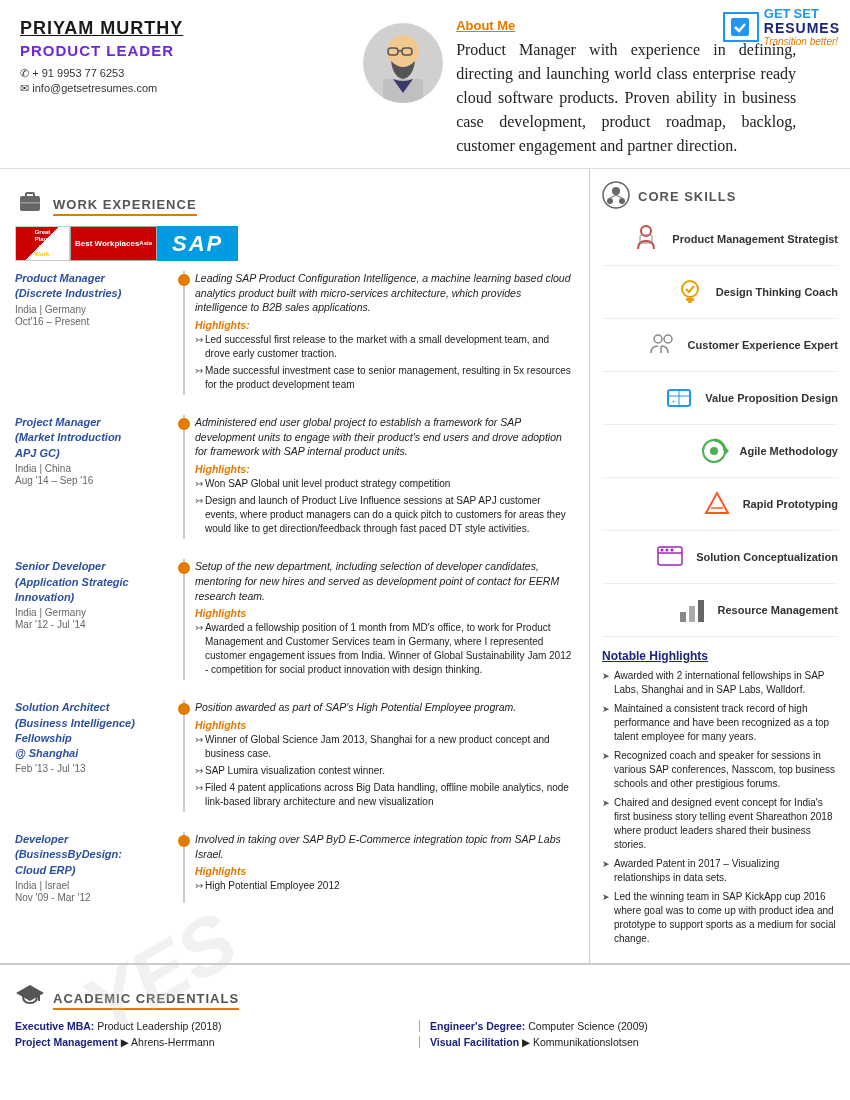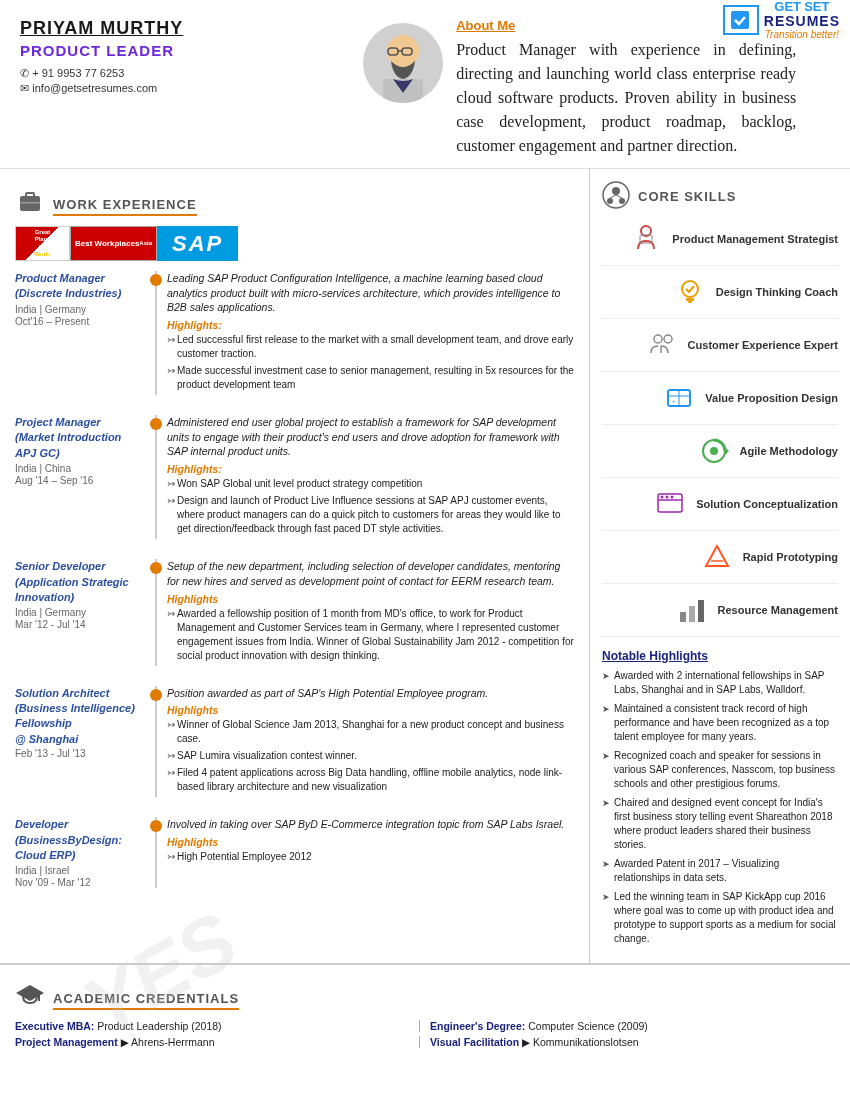--- a/index.html
+++ b/index.html
@@ -73,23 +73,23 @@
     .about-text {
       font-size: 16px;
       color: #222;
       text-align: justify;
       line-height: 1.5;
       font-family: Liberation Serif, serif;
     }
     
     .logo-area {
       position: absolute;
-      top: 0;
+      top: 7px;
       right: 10px;
-      text-align: center;
+      text-align: left;
     }
     .logo-box {
       display: inline-block;
       background: #fff;
       border: 2px solid #2196F3;
       padding: 4px 6px;
       vertical-align: top;
     }
     .logo-text-get { color: #2196F3; font-weight: bold; font-size: 13px; }
     .logo-text-set { color: #2196F3; font-weight: bold; font-size: 13px; }
@@ -132,20 +132,21 @@
       text-transform: uppercase;
       border-bottom: 2px solid #e07b00;
       padding-bottom: 2px;
       margin-top: 12px;
     }
     
     .work-item {
       display: flex;
       margin-bottom: 20px;
       position: relative;
+      gap: 28px;
     }
     .work-left {
       width: 140px;
       min-width: 140px;
       padding-right: 10px;
     }
     .work-right {
       flex: 1;
       padding-left: 10px;
       border-left: 2px solid #ccc;
@@ -593,38 +594,38 @@
             <polygon points="27,12 27,20 31,16" fill="#4caf50"></polygon>
             <circle cx="16" cy="16" r="4" fill="#4caf50"></circle>
           </svg>
         </div>
         <div class="skill-label">Agile Methodology</div>
       </div>
 
       <div class="skill-item">
         <div class="skill-icon">
           <svg width="32" height="32" viewBox="0 0 32 32">
+            <polygon points="5,25 16,5 27,25" fill="none" stroke="#ff5722" stroke-width="2"></polygon>
+            <line x1="10" y1="20" x2="22" y2="20" stroke="#ff5722" stroke-width="1.5"></line>
+          </svg>
+        </div>
+        <div class="skill-label">Rapid Prototyping</div>
+      </div>
+
+      <div class="skill-item">
+        <div class="skill-icon">
+          <svg width="32" height="32" viewBox="0 0 32 32">
             <rect x="4" y="6" width="24" height="18" rx="2" fill="none" stroke="#9c27b0" stroke-width="1.5"></rect>
             <line x1="4" y1="12" x2="28" y2="12" stroke="#9c27b0" stroke-width="1.5"></line>
             <circle cx="8" cy="9" r="1.5" fill="#9c27b0"></circle>
             <circle cx="13" cy="9" r="1.5" fill="#9c27b0"></circle>
             <circle cx="18" cy="9" r="1.5" fill="#9c27b0"></circle>
           </svg>
         </div>
         <div class="skill-label">Solution Conceptualization</div>
-      </div>
-
-      <div class="skill-item">
-        <div class="skill-icon">
-          <svg width="32" height="32" viewBox="0 0 32 32">
-            <polygon points="5,25 16,5 27,25" fill="none" stroke="#ff5722" stroke-width="2"></polygon>
-            <line x1="10" y1="20" x2="22" y2="20" stroke="#ff5722" stroke-width="1.5"></line>
-          </svg>
-        </div>
-        <div class="skill-label">Rapid Prototyping</div>
       </div>
 
       <div class="skill-item">
         <div class="skill-icon">
           <svg width="32" height="32" viewBox="0 0 32 32">
             <rect x="4" y="18" width="6" height="10" fill="#888"></rect>
             <rect x="13" y="12" width="6" height="16" fill="#aaa"></rect>
             <rect x="22" y="6" width="6" height="22" fill="#666"></rect>
           </svg>
         </div>

